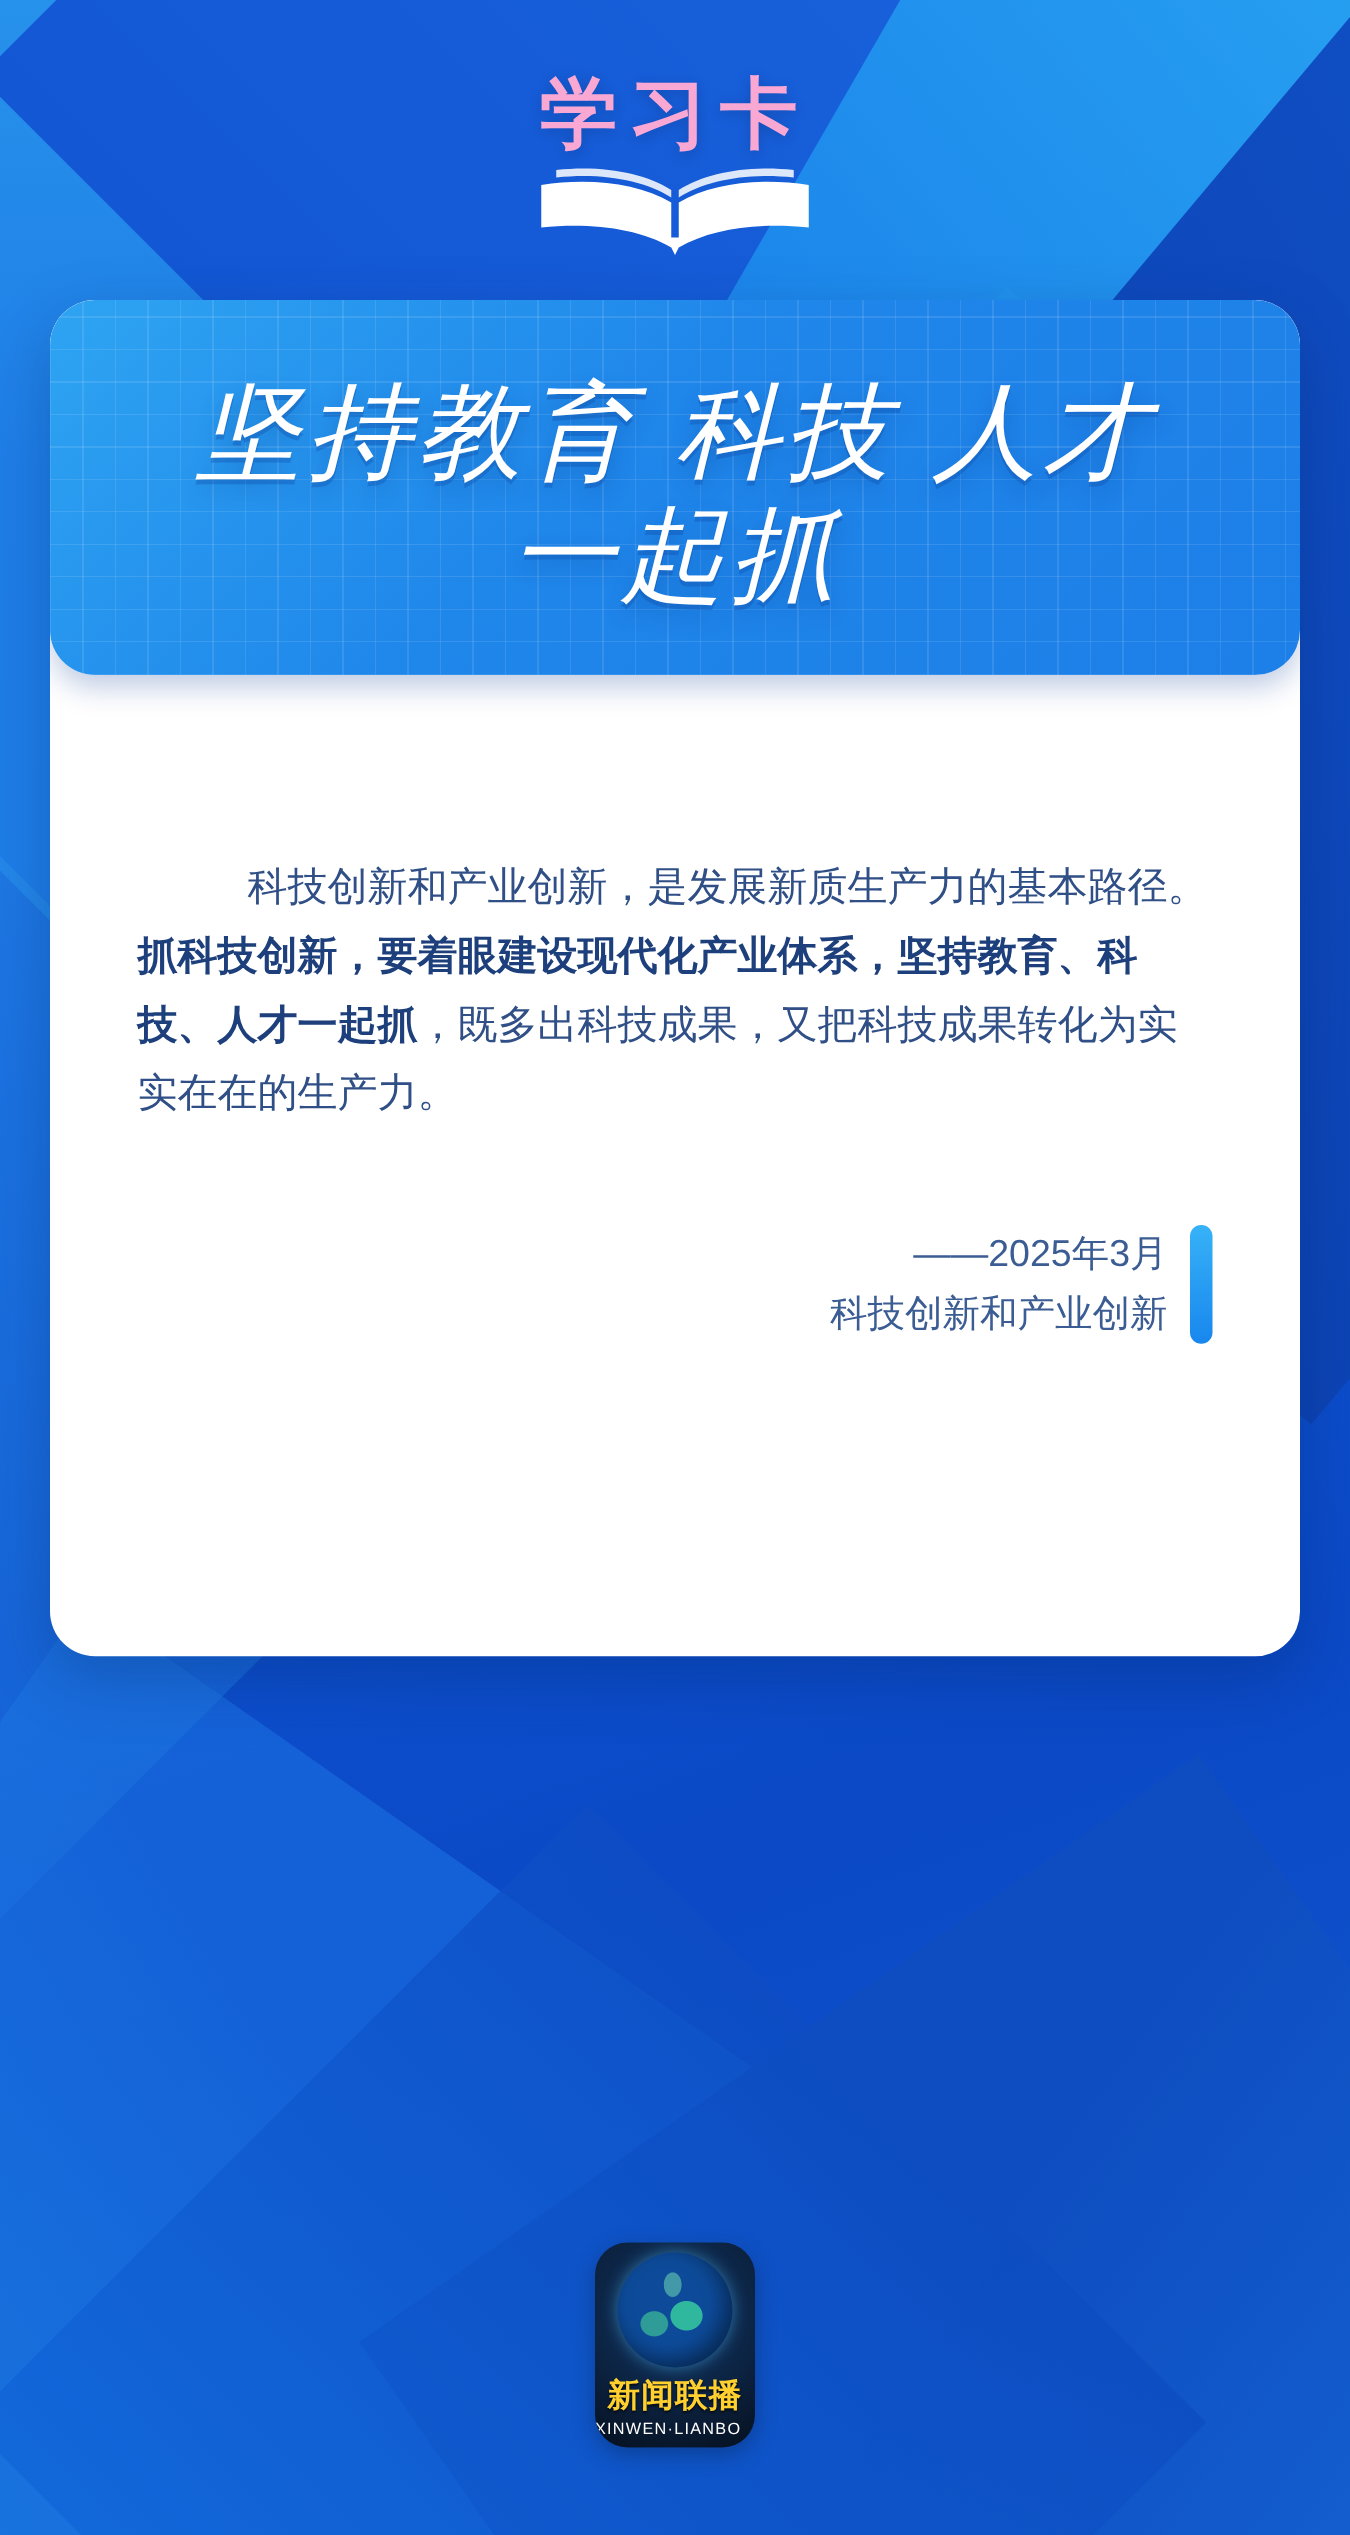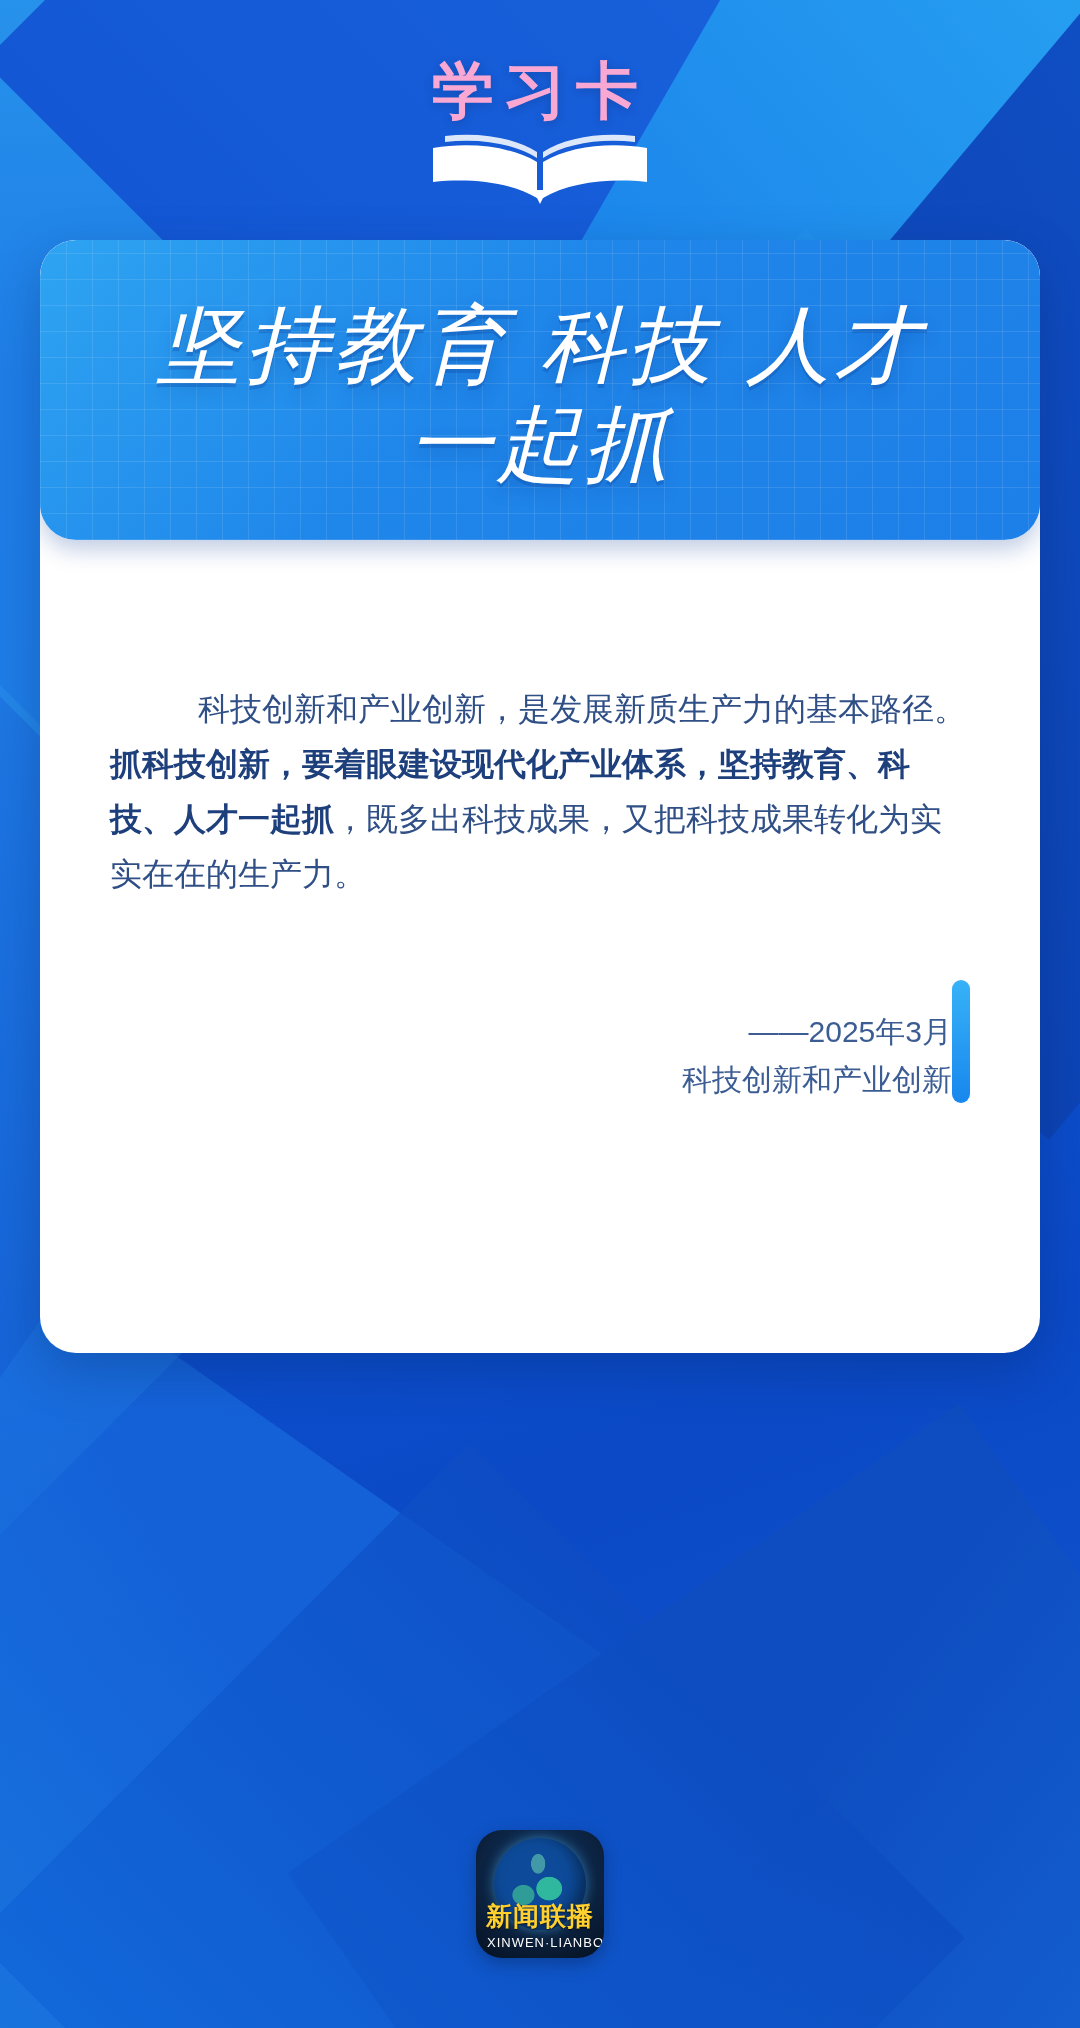--- a/index.html
+++ b/index.html
@@ -170,41 +170,41 @@
     margin-top: 78px;
     display: flex;
     justify-content: flex-end;
     align-items: stretch;
   }
   #attrib-lines {
     text-align: right;
     color: #3b5d93;
     font-size: 30px;
     line-height: 1.58;
-    margin-top: 28px;
+    padding-right: 18px;
   }
   #attrib-bar {
     width: 18px;
     border-radius: 9px;
     background: linear-gradient(180deg, #37b2f7 0%, #1887ee 100%);
   }
   #card-bottom-space { height: 190px; }
 
   
   #footer {
     position: absolute;
     bottom: 70px;
     left: 0; right: 0;
     display: flex;
     justify-content: center;
     z-index: 6;
   }
   #badge {
     width: 128px;
-    height: 128px;
+    height: 164px;
     border-radius: 26px;
     background: radial-gradient(circle at 50% 34%, #123a6b 0%, #0a1c35 72%, #05101f 100%);
     position: relative;
     overflow: hidden;
     box-shadow: 0 6px 18px rgba(0,0,0,.25);
   }
   #globe {
     position: absolute;
     top: 8px; left: 50%;
     transform: translateX(-50%);
@@ -234,21 +234,21 @@
     font-size: 26px;
     font-weight: bold;
     letter-spacing: 1px;
     text-shadow: 0 1px 2px rgba(0,0,0,.7);
     font-family: "DejaVu Sans", "Liberation Sans", sans-serif;
   }
   #badge-sub {
     position: absolute;
     left: 0; right: 0;
     bottom: 8px;
-    text-align: right;
+    text-align: left;
     color: #ffffff;
     font-size: 13px;
     letter-spacing: 1px;
     font-family: "Liberation Sans", sans-serif;
   }
 </style>
 </head>
 <body>
 
 <div id="bg">

